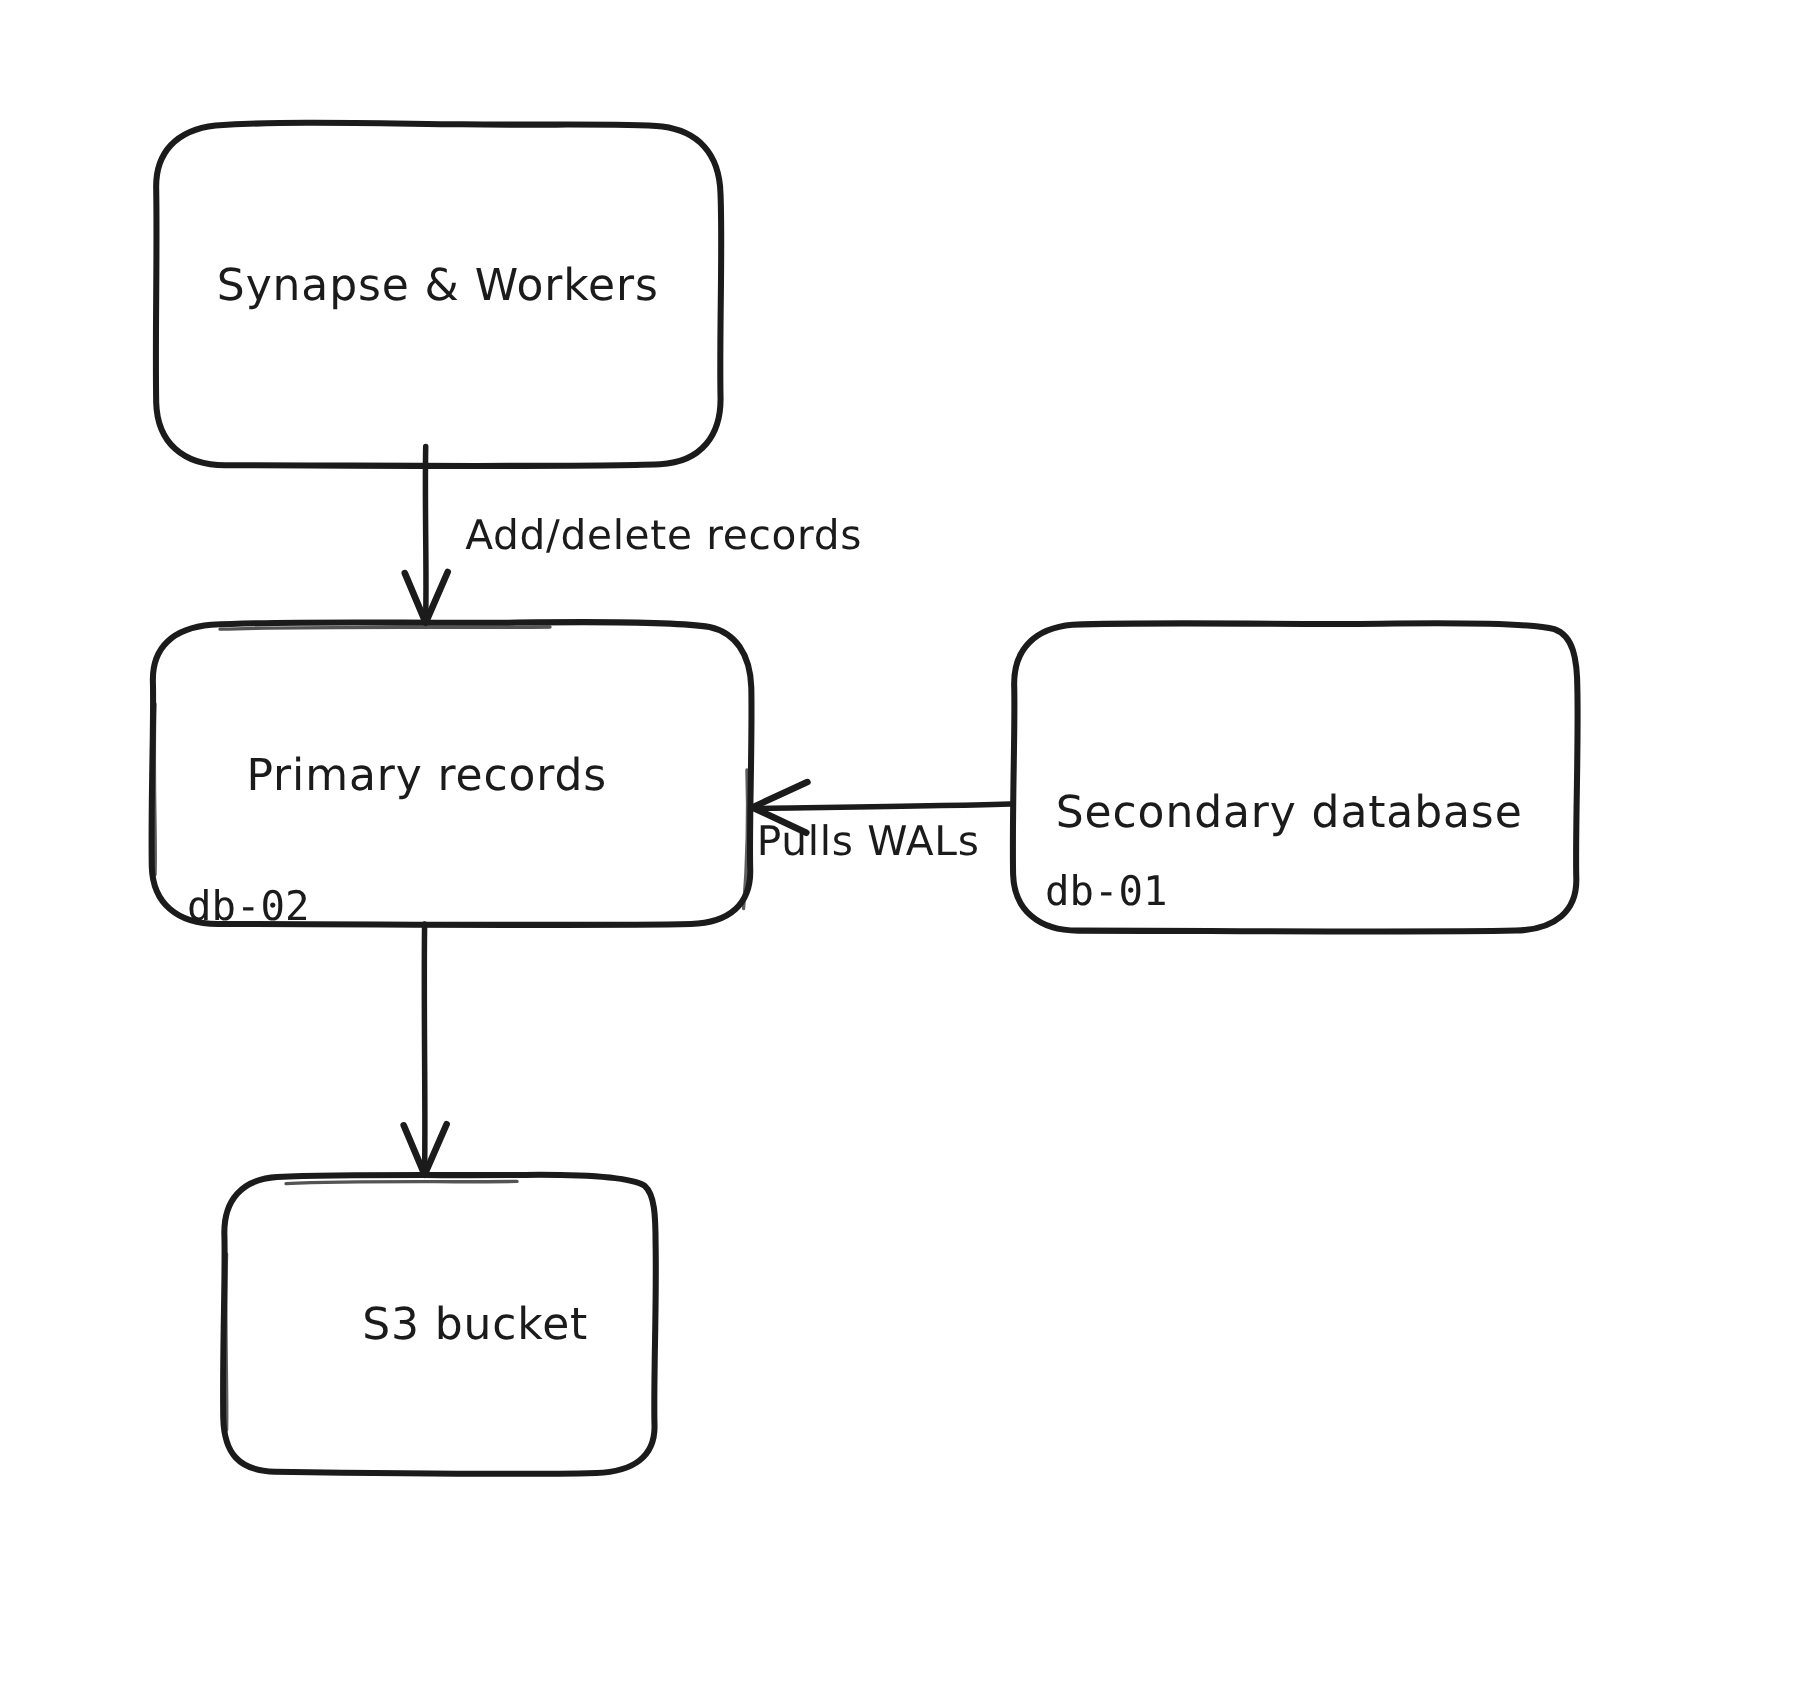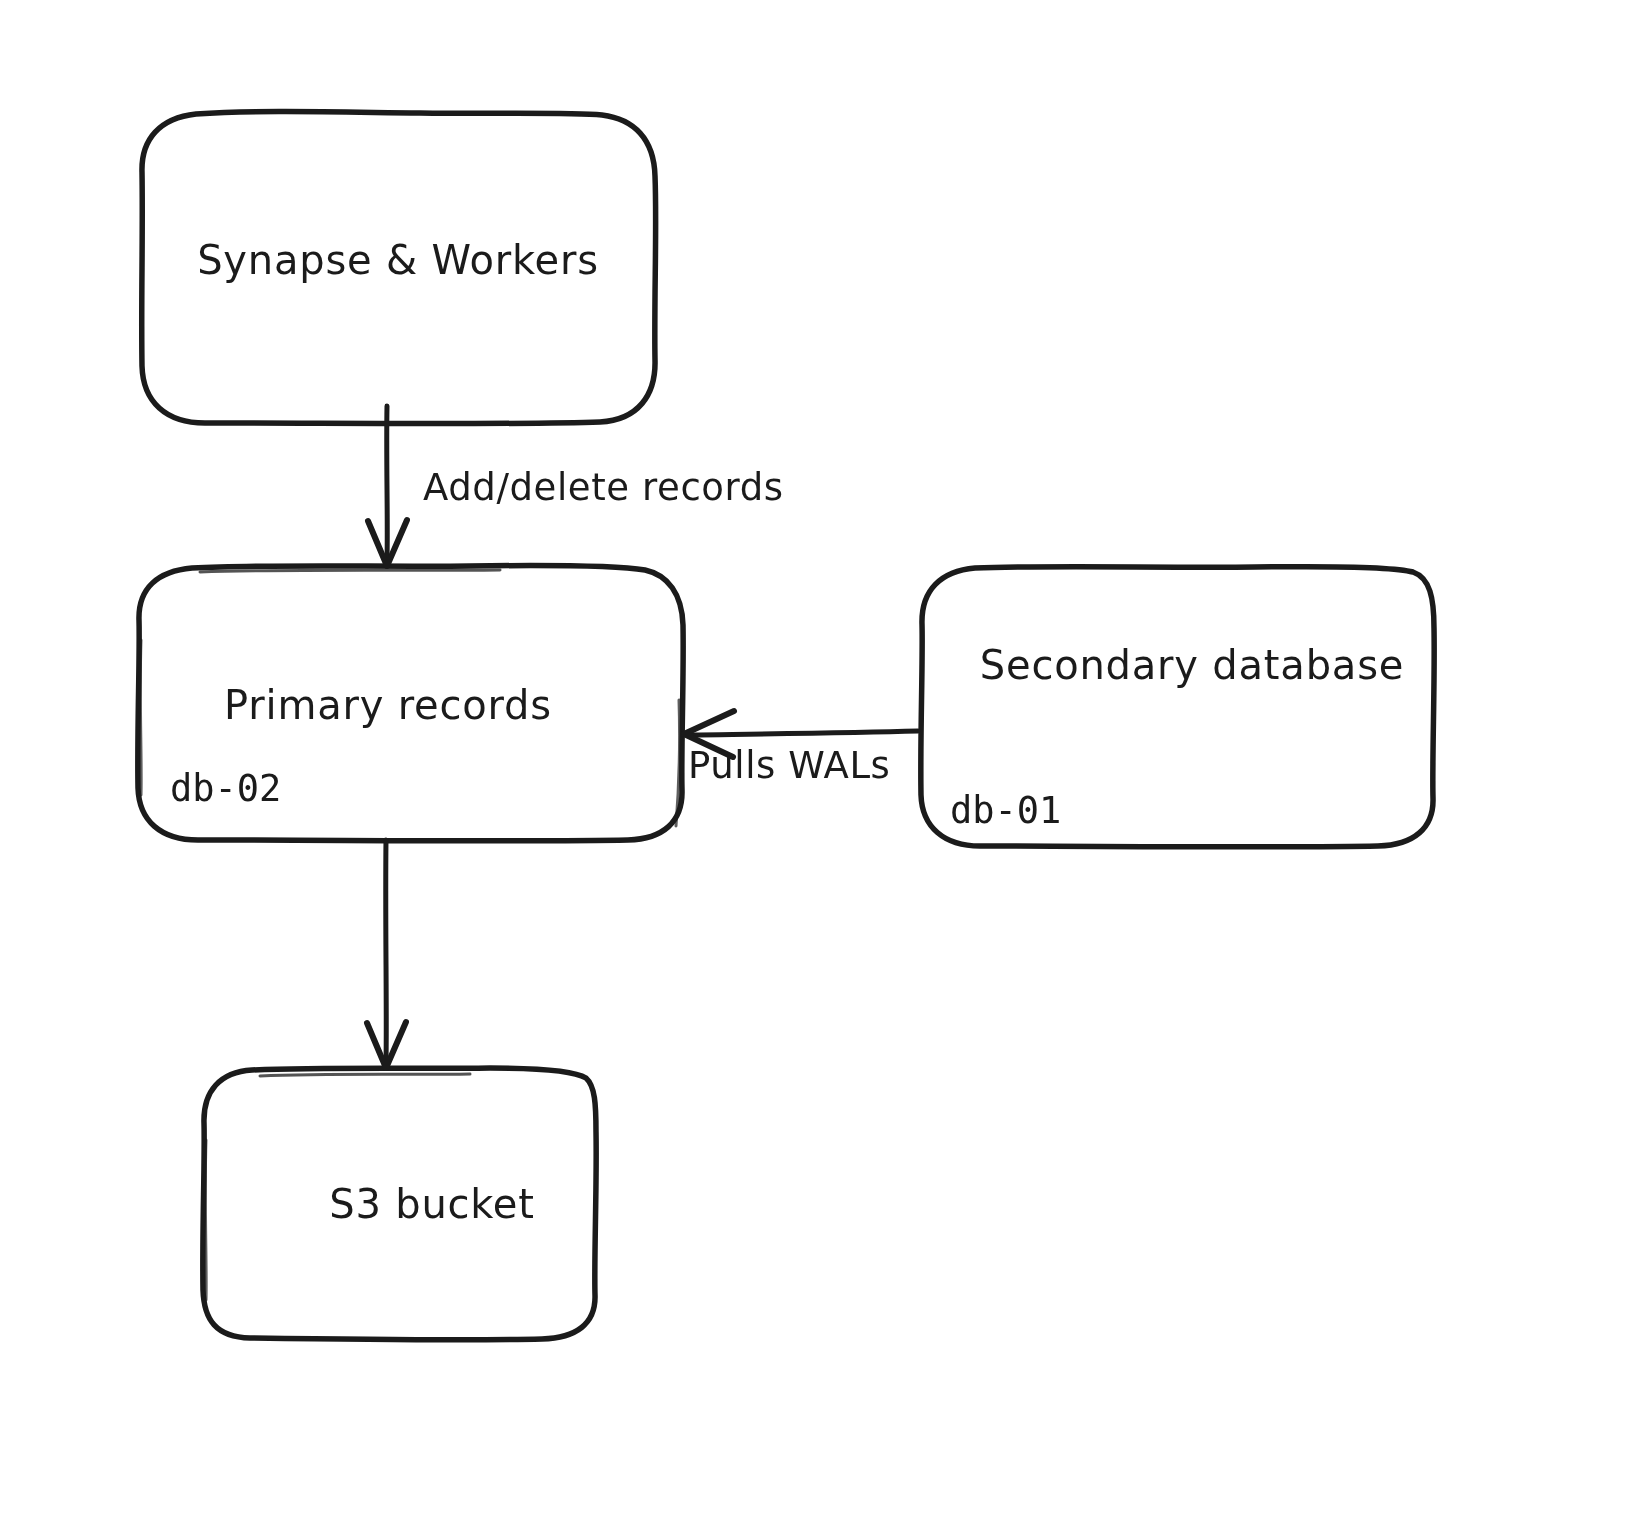--- a/index.html
+++ b/index.html
@@ -133,23 +133,23 @@
     <g>
       <path d="M 918 731 C 850 733, 760 734, 692 735" fill="none" stroke="#1b1b1b" stroke-width="5" stroke-linecap="round"></path>
       <path d="M 734 711 L 684 734 L 733 757" fill="none" stroke="#1b1b1b" stroke-width="6" stroke-linecap="round" stroke-linejoin="round"></path>
     </g>
 
   </svg>
 
   <div class="node-label" style="left:398px; top:260px;">Synapse &amp; Workers</div>
 
   <div class="node-label" style="left:388px; top:705px;">Primary records</div>
-  <div class="node-sublabel" style="left:170px; top:788px;">db-02</div>
+  <div class="node-sublabel" style="left:170px; top:824px;">db-02</div>
 
-  <div class="node-label" style="left:1172px; top:665px;margin-left:20px;">Secondary database</div>
+  <div class="node-label" style="left:1172px; top:739px;">Secondary database</div>
   <div class="node-sublabel" style="left:950px; top:810px;">db-01</div>
 
   <div class="node-label" style="left:396px; top:1204px;margin-left:36px;">S3 bucket</div>
 
   <div class="edge-label" style="left:423px; top:487px;">Add/delete records</div>
 
 
   <div class="edge-label" style="left:688px; top:765px;">Pulls WALs</div>
 
 </div>

